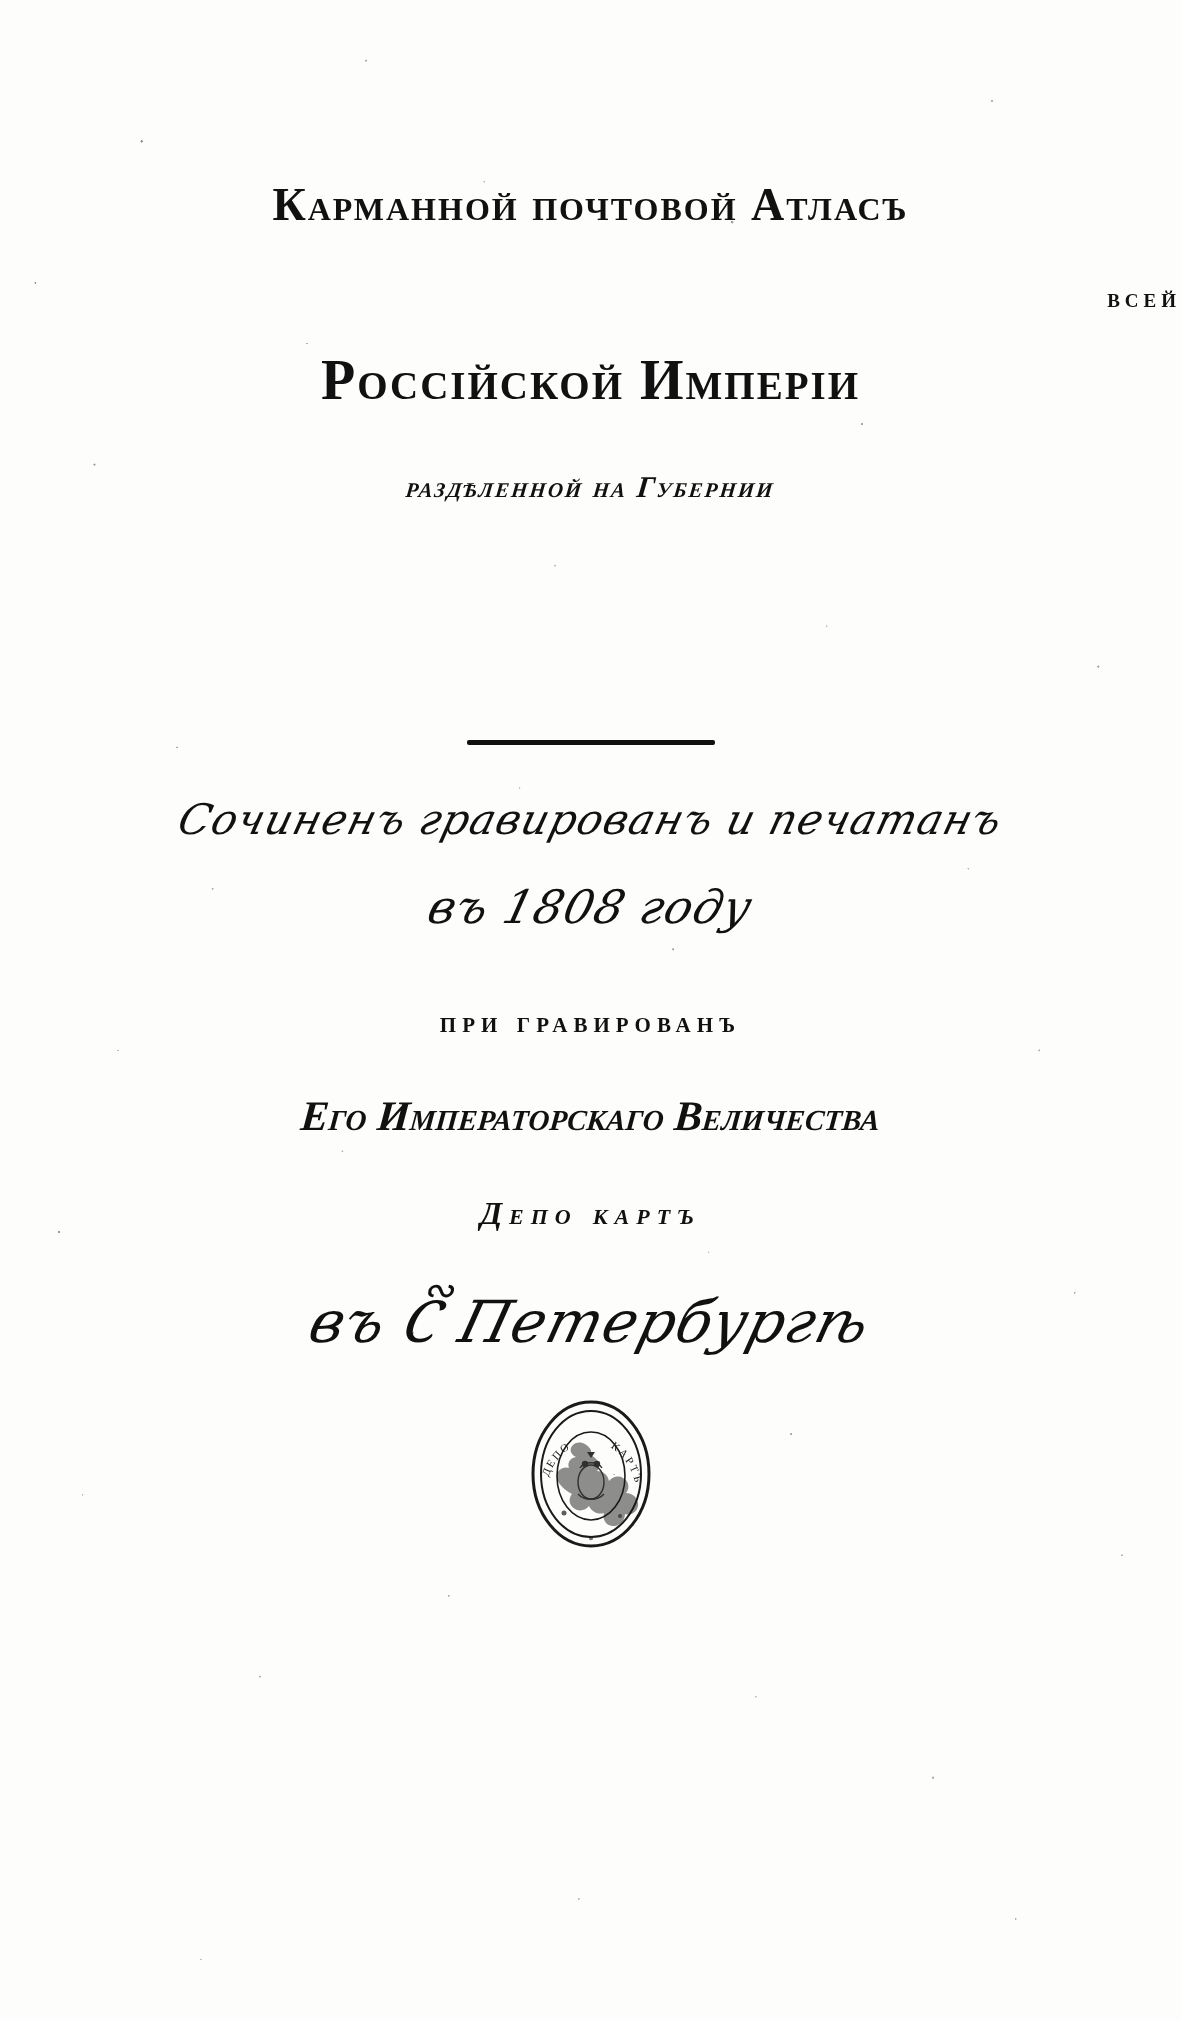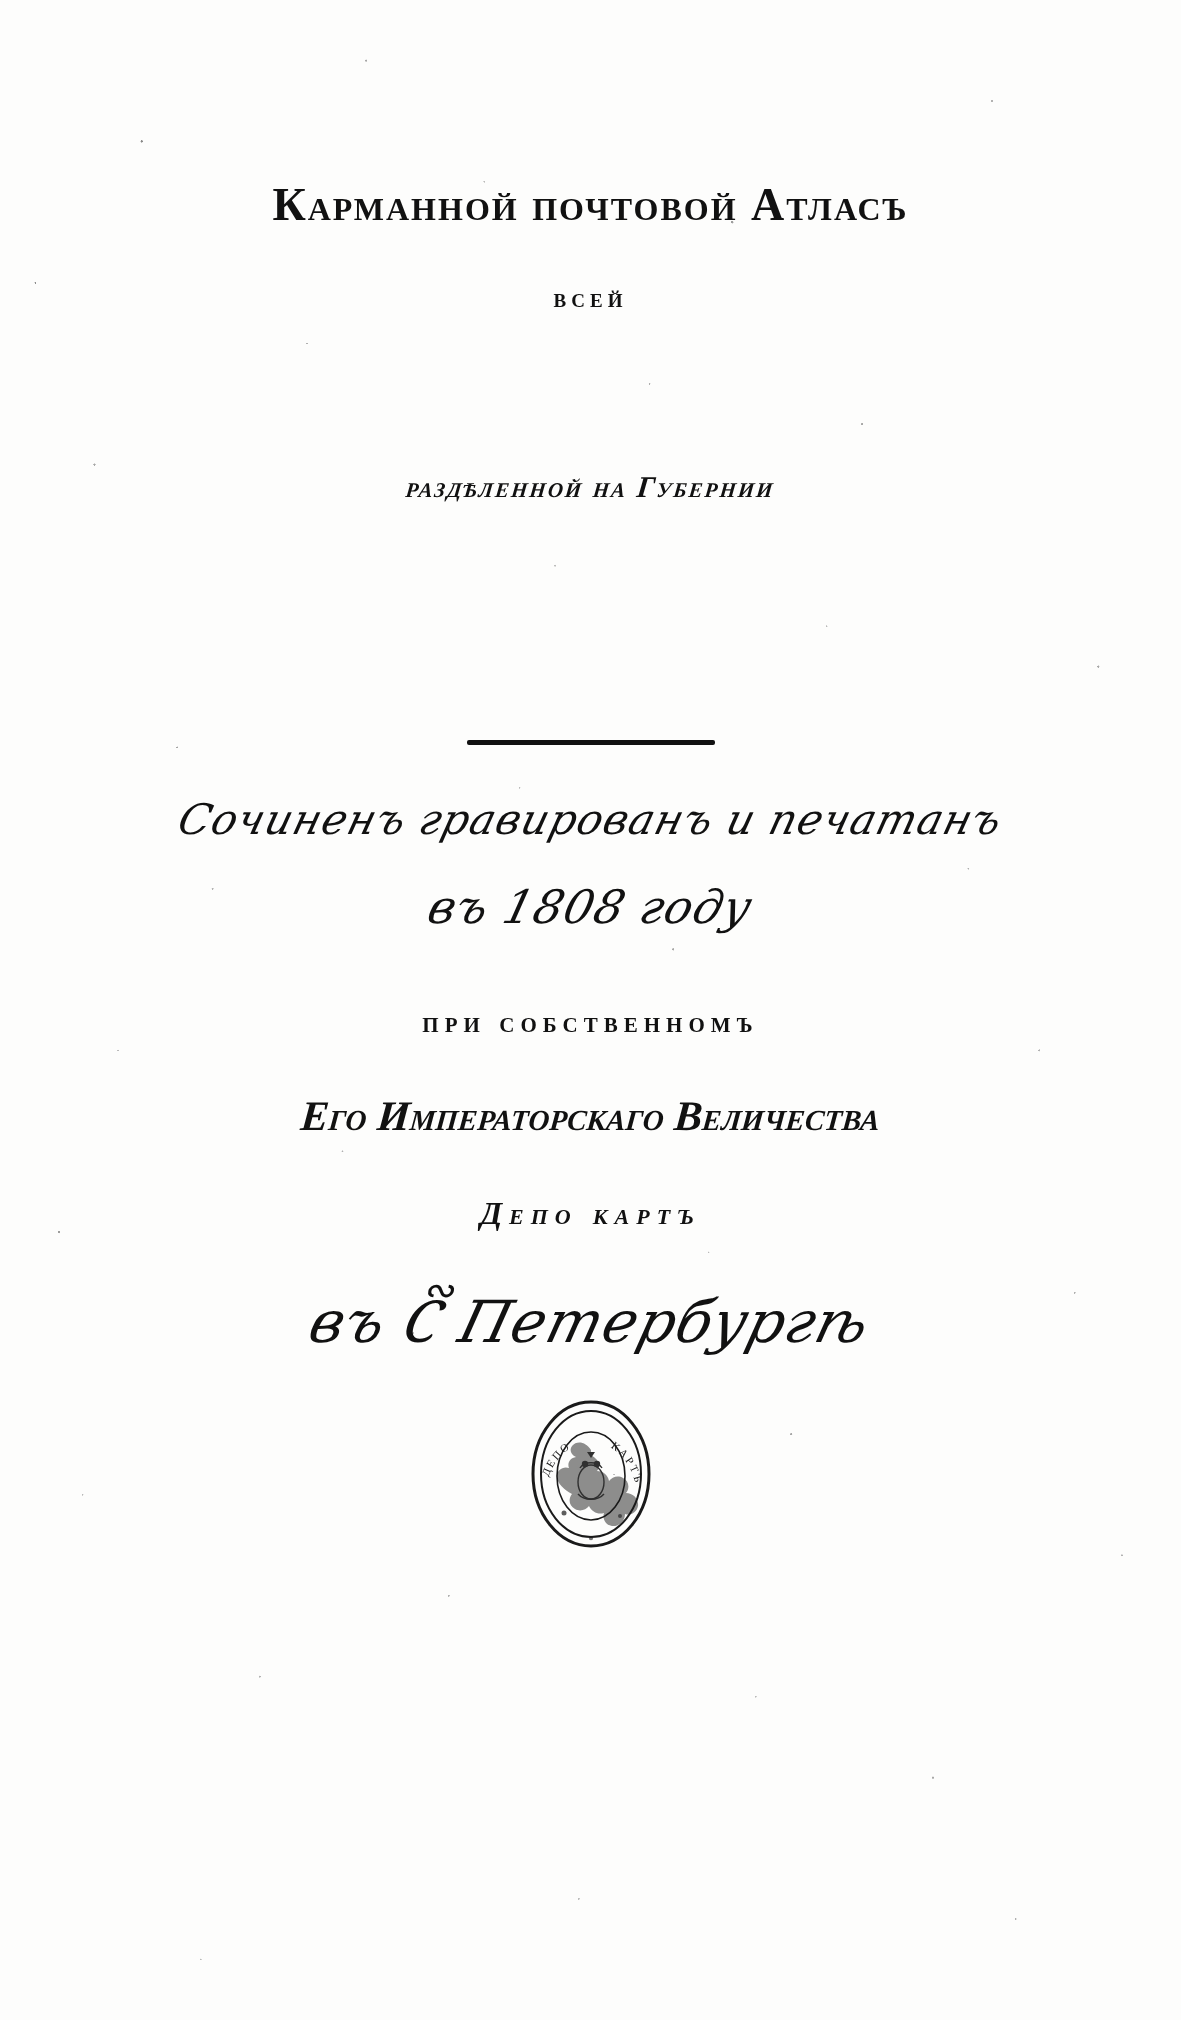--- a/index.html
+++ b/index.html
@@ -94,20 +94,21 @@
   }
 
   .l-vsey {
     position: absolute;
     top: 283px;
     left: 0;
     font-size: 27px;
     letter-spacing: 5px;
     font-variant: small-caps;
     font-weight: 600;
+    text-align: right;
   }
 
   .l-title2 {
     position: absolute;
     top: 348px;
     left: 0;
     font-size: 56px;
     letter-spacing: 2px;
     font-variant: small-caps;
     font-weight: 700;
@@ -240,32 +241,33 @@
 
 <div class="page"></div>
 <div class="speckle2"></div>
 
 <div class="content">
 
   <div class="line l-title1">Карманной почтовой Атласъ</div>
 
   <div class="line l-vsey">всей</div>
 
+  <div class="line l-title2">Россійской Имперіи</div>
 
   <div class="line l-razdel">раздѣленной на Губернии</div>
 
 
 
   <div class="rule"></div>
 
   <div class="line script l-script1">Сочиненъ гравированъ и печатанъ</div>
 
   <div class="line script l-script2">въ 1808 году</div>
 
-  <div class="line l-pri">при собственномъ</div>
+  <div class="line l-pri">при гравированъ</div>
 
   <div class="line l-velich">Его Императорскаго Величества</div>
 
   <div class="line l-depo">Депо картъ</div>
 
   <div class="line script l-script3">въ С᷑ Петербургѣ</div>
 
   <div class="seal">
     <svg viewBox="0 0 126 152" width="126" height="152" aria-hidden="true">
 

